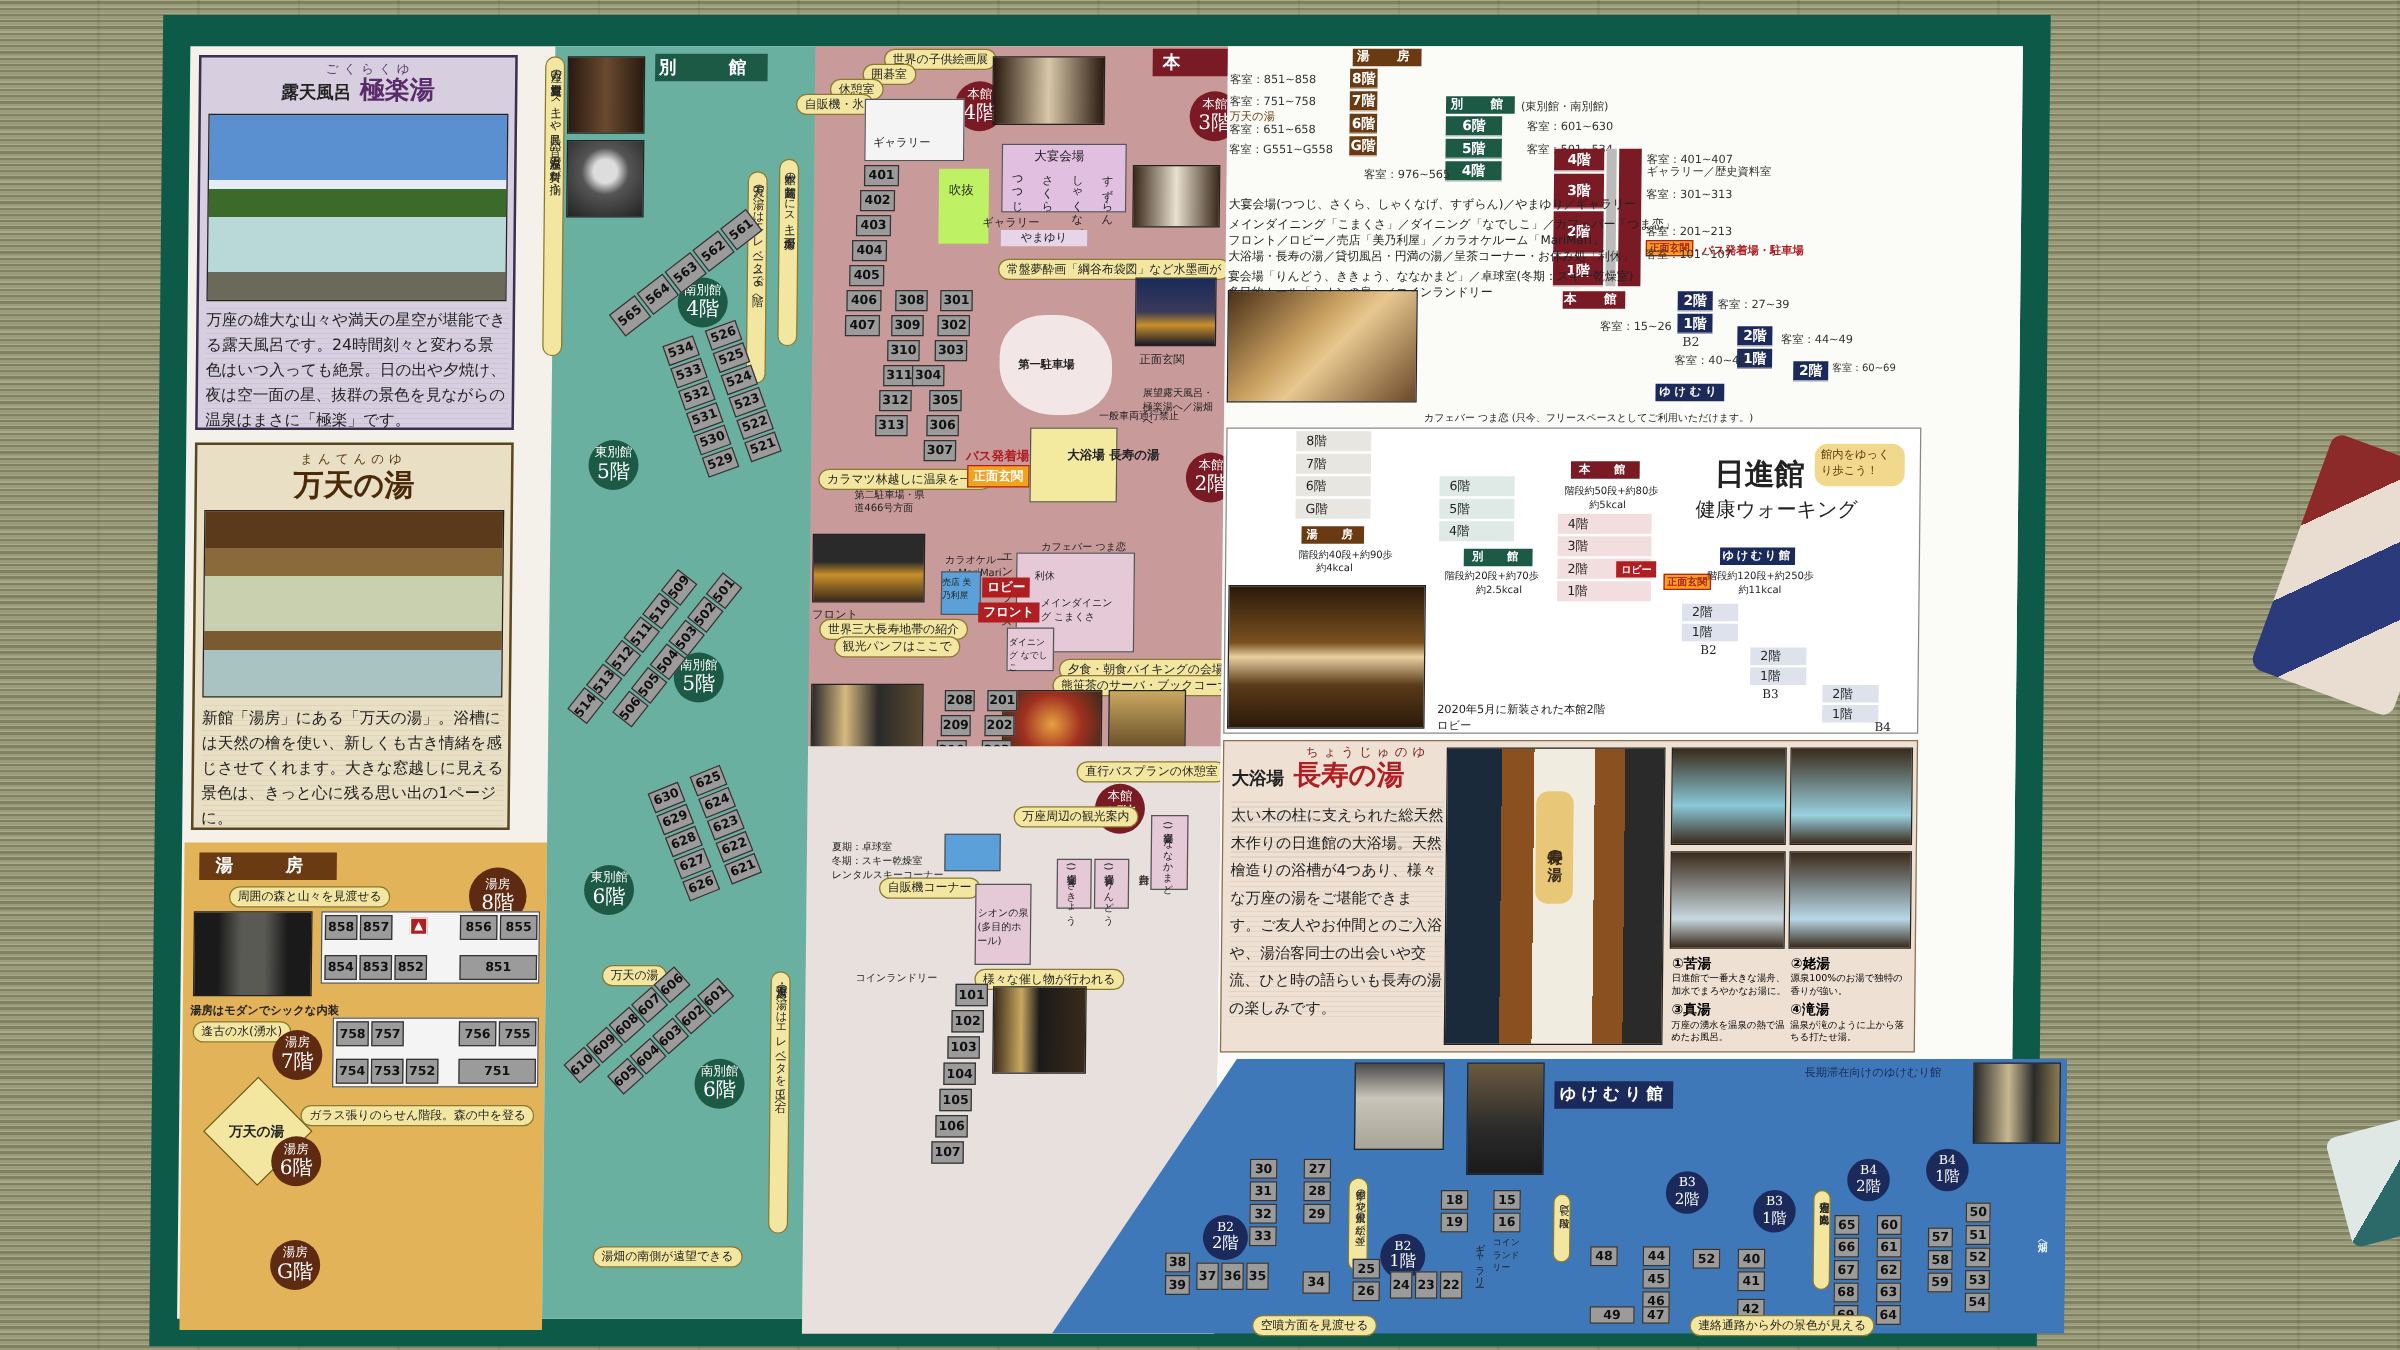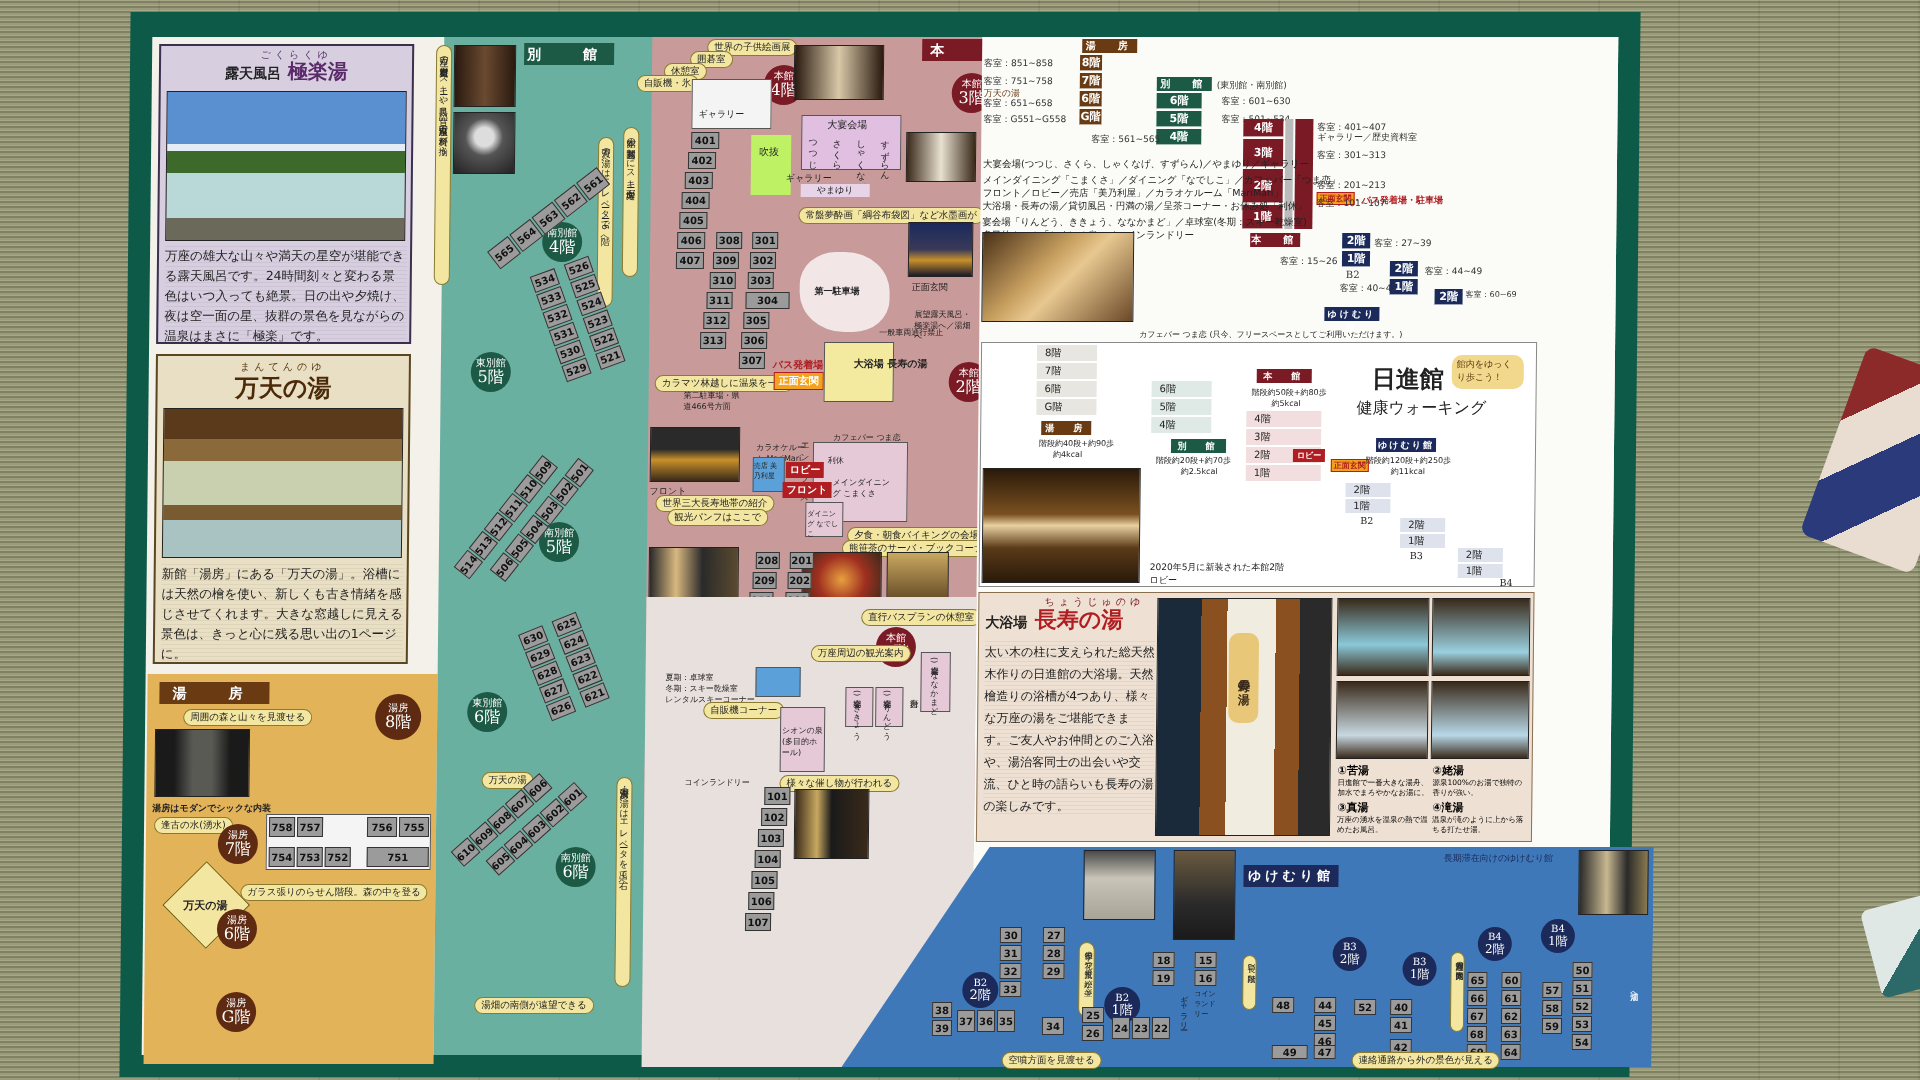--- a/index.html
+++ b/index.html
@@ -80,20 +80,31 @@
      <div class="small" style="left:6px;top:128px;font-weight:bold">湯房はモダンでシックな内装</div>
      <div class="callout" style="left:8px;top:143px">逢古の水(湧水)</div>
      <div class="callout" style="left:95px;top:210px">ガラス張りのらせん階段。森の中を登る</div>
      <div class="abs" style="left:30px;top:200px;width:62px;height:62px;background:#f3e6a0;border:1px solid #6a5a10;transform:rotate(45deg)"></div>
      <div class="small" style="left:38px;top:224px;font-size:11px;font-weight:bold">万天の湯</div>
 
      <div class="floor-badge" style="left:228px;top:20px;width:46px;height:46px;background:#5e2a12">
             <span class="s">湯房</span>
             <span class="b">8階</span>
           </div>
+     <div class="abs" style="left:110px;top:55px;width:175px;height:58px;background:#f4f4f4;border:1px solid #555">
+       <div class="room" style="left:2px;top:2px;width:26px;height:20px">858</div>
+       <div class="room" style="left:30px;top:2px;width:26px;height:20px">857</div>
+       <div class="room" style="left:110px;top:2px;width:30px;height:20px">856</div>
+       <div class="room" style="left:142px;top:2px;width:30px;height:20px">855</div>
+       <div class="room" style="left:2px;top:34px;width:26px;height:20px">854</div>
+       <div class="room" style="left:30px;top:34px;width:26px;height:20px">853</div>
+       <div class="room" style="left:58px;top:34px;width:26px;height:20px">852</div>
+       <div class="room" style="left:110px;top:34px;width:62px;height:20px">851</div>
+       <div class="icon-ev" style="left:70px;top:4px">▲</div>
+     </div>
 
      <div class="floor-badge" style="left:72px;top:150px;width:40px;height:40px;background:#5e2a12">
             <span class="s">湯房</span>
             <span class="b">7階</span>
           </div>
      <div class="abs" style="left:120px;top:140px;width:165px;height:56px;background:#f4f4f4;border:1px solid #555">
        <div class="room" style="left:2px;top:2px;width:26px;height:20px">758</div>
        <div class="room" style="left:30px;top:2px;width:26px;height:20px">757</div>
        <div class="room" style="left:100px;top:2px;width:30px;height:20px">756</div>
        <div class="room" style="left:132px;top:2px;width:30px;height:20px">755</div>
@@ -259,21 +270,21 @@
     <div class="wing" style="left:50px;top:195px">
       <div class="room" style="left:16px;top:0;width:26px;height:17px">308</div>
       <div class="room" style="left:13px;top:20px;width:26px;height:17px">309</div>
       <div class="room" style="left:10px;top:40px;width:26px;height:17px">310</div>
       <div class="room" style="left:7px;top:60px;width:26px;height:17px">311</div>
       <div class="room" style="left:4px;top:80px;width:26px;height:17px">312</div>
       <div class="room" style="left:1px;top:100px;width:26px;height:17px">313</div>
       <div class="room" style="left:52px;top:0;width:26px;height:17px">301</div>
       <div class="room" style="left:50px;top:20px;width:26px;height:17px">302</div>
       <div class="room" style="left:48px;top:40px;width:26px;height:17px">303</div>
-      <div class="room" style="left:46px;top:60px;width:44px;height:17px">304</div>
+      <div class="room" style="left:30px;top:60px;width:26px;height:17px">304</div>
       <div class="room" style="left:44px;top:80px;width:26px;height:17px">305</div>
       <div class="room" style="left:42px;top:100px;width:26px;height:17px">306</div>
       <div class="room" style="left:40px;top:120px;width:26px;height:17px">307</div>
     </div>
     <div class="abs" style="left:150px;top:215px;width:90px;height:80px;background:#f6eef0;border-radius:40% 50% 40% 50%;opacity:.9"></div>
     <div class="small" style="left:165px;top:248px;font-weight:bold">第一駐車場</div>
     <div class="small" style="left:230px;top:290px;font-size:8px">一般車両通行禁止</div>
     <div class="small" style="left:265px;top:272px;font-size:8px;white-space:normal;width:60px">展望露天風呂・極楽湯へ／湯畑へ</div>
 
     <div class="callout" style="left:6px;top:338px">カラマツ林越しに温泉を一望</div>
@@ -374,21 +385,21 @@
       <div class="rooms-txt" style="left:2px;top:60px">客室：651~658</div>
       <div class="rooms-txt" style="left:2px;top:76px">客室：G551~G558</div>
 
       <div class="label-bar" style="left:175px;top:40px;width:55px;height:14px;background:#1d5a45;font-size:10px;line-height:14px;letter-spacing:6px">別　館</div>
       <div class="rooms-txt" style="left:235px;top:42px">(東別館・南別館)</div>
       <div class="fl" style="left:175px;top:56px;width:45px;height:16px;background:#1d5a45">6階</div>
       <div class="fl" style="left:175px;top:74px;width:45px;height:16px;background:#1d5a45">5階</div>
       <div class="fl" style="left:175px;top:92px;width:45px;height:16px;background:#1d5a45">4階</div>
       <div class="rooms-txt" style="left:240px;top:58px">客室：601~630</div>
       <div class="rooms-txt" style="left:240px;top:76px">客室：501~534</div>
-      <div class="rooms-txt" style="left:110px;top:96px">客室：561~565</div>
+      <div class="rooms-txt" style="left:110px;top:96px">客室：976~565</div>
 
       <div class="fl" style="left:262px;top:82px;width:40px;height:18px;background:#7a1a25">4階</div>
       <div class="fl" style="left:262px;top:102px;width:40px;height:28px;background:#7a1a25">3階</div>
       <div class="fl" style="left:262px;top:132px;width:40px;height:34px;background:#7a1a25">2階</div>
       <div class="fl" style="left:262px;top:168px;width:40px;height:24px;background:#7a1a25">1階</div>
       <div class="abs" style="left:304px;top:82px;width:8px;height:110px;background:#bbb"></div>
       <div class="abs" style="left:314px;top:82px;width:18px;height:110px;background:#7a1a25"></div>
       <div class="label-bar" style="left:270px;top:196px;width:50px;height:14px;background:#7a1a25;font-size:10px;line-height:14px;letter-spacing:6px">本　館</div>
       <div class="rooms-txt" style="left:336px;top:84px">客室：401~407</div>
       <div class="rooms-txt" style="left:336px;top:94px">ギャラリー／歴史資料室</div>

